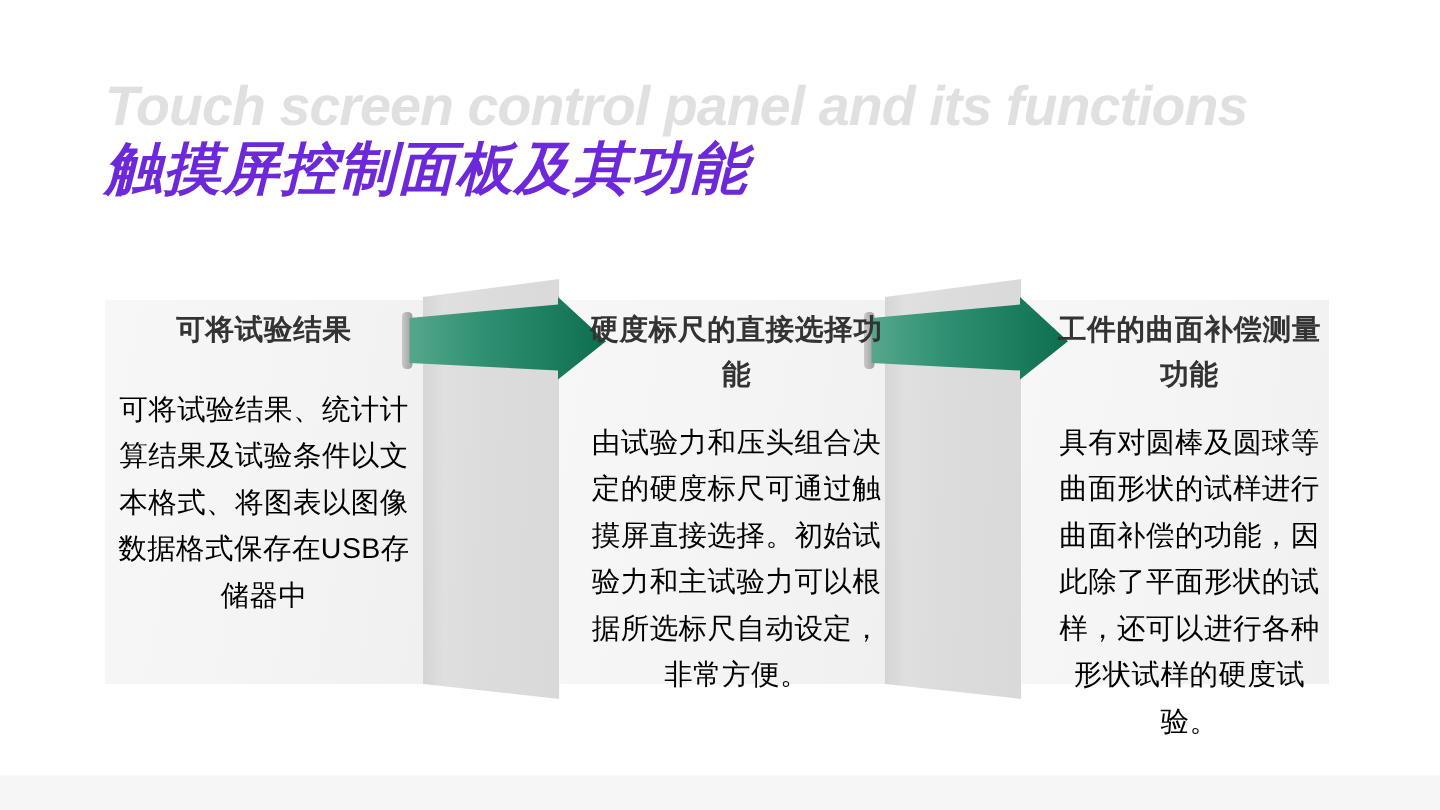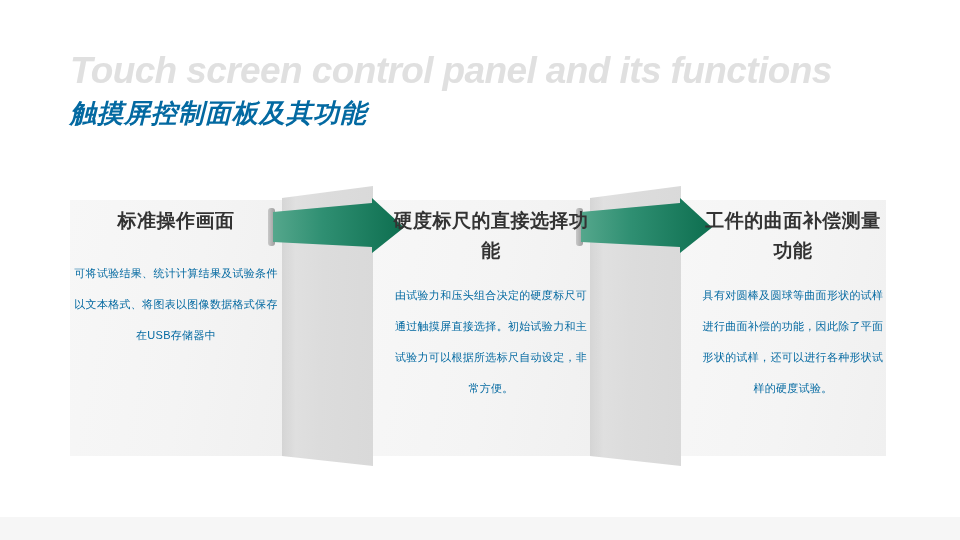--- a/index.html
+++ b/index.html
@@ -47,23 +47,23 @@
     font-size: 37px;
     font-weight: bold;
     letter-spacing: -0.6px;
     color: #e0e0e0;
     line-height: 46px;
     white-space: nowrap;
     font-family: "Liberation Sans", "DejaVu Sans", sans-serif;
   }
 
   .title-cn {
-    font-size: 26px;
+    font-size: 38px;
     font-weight: bold;
-    color: #0369a1;
+    color: #6d28d9;
     line-height: 42px;
     letter-spacing: 1px;
     margin-top: -2px;
     white-space: nowrap;
   }
 
   
   .panels {
     position: absolute;
     left: 0;
@@ -133,22 +133,22 @@
 
   .col-heading {
     font-size: 19px;
     font-weight: bold;
     color: #333333;
     line-height: 30px;
     letter-spacing: 0.5px;
   }
 
   .col-body {
-    font-size: 11px;
-    color: #0369a1;
+    font-size: 19px;
+    color: #000000;
     line-height: 31px;
     letter-spacing: 0.3px;
     margin-top: 14px;
   }
 
   .col.c1 { left: 72px;  top: 206px; width: 208px; }
   .col.c2 { left: 392px; top: 206px; width: 198px; }
   .col.c3 { left: 700px; top: 206px; width: 186px; }
 
   .col.c1 .col-body { margin-top: 22px; }
@@ -208,21 +208,21 @@
       </svg>
     </div>
   </div>
 
   <div class="title-block">
     <div class="title-en">Touch screen control panel and its functions</div>
     <div class="title-cn">触摸屏控制面板及其功能</div>
   </div>
 
   <div class="col c1">
-    <div class="col-heading">标准操作画面</div>
+    <div class="col-heading">可将试验结果</div>
     <div class="col-body">可将试验结果、统计计算结果及试验条件以文本格式、将图表以图像数据格式保存在USB存储器中</div>
   </div>
 
   <div class="col c3">
     <div class="col-heading">工件的曲面补偿测量功能</div>
     <div class="col-body">具有对圆棒及圆球等曲面形状的试样进行曲面补偿的功能，因此除了平面形状的试样，还可以进行各种形状试样的硬度试验。</div>
   </div>
 
   <div class="col c2">
     <div class="col-heading">硬度标尺的直接选择功能</div>

